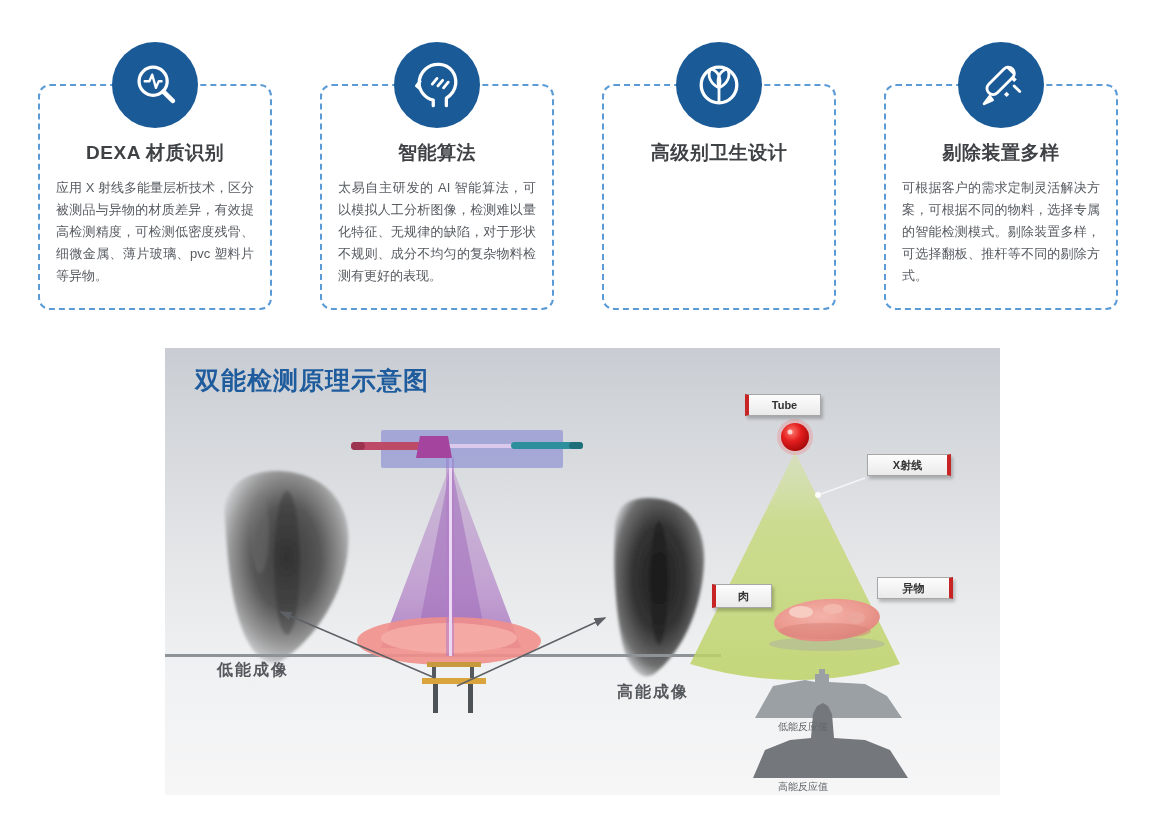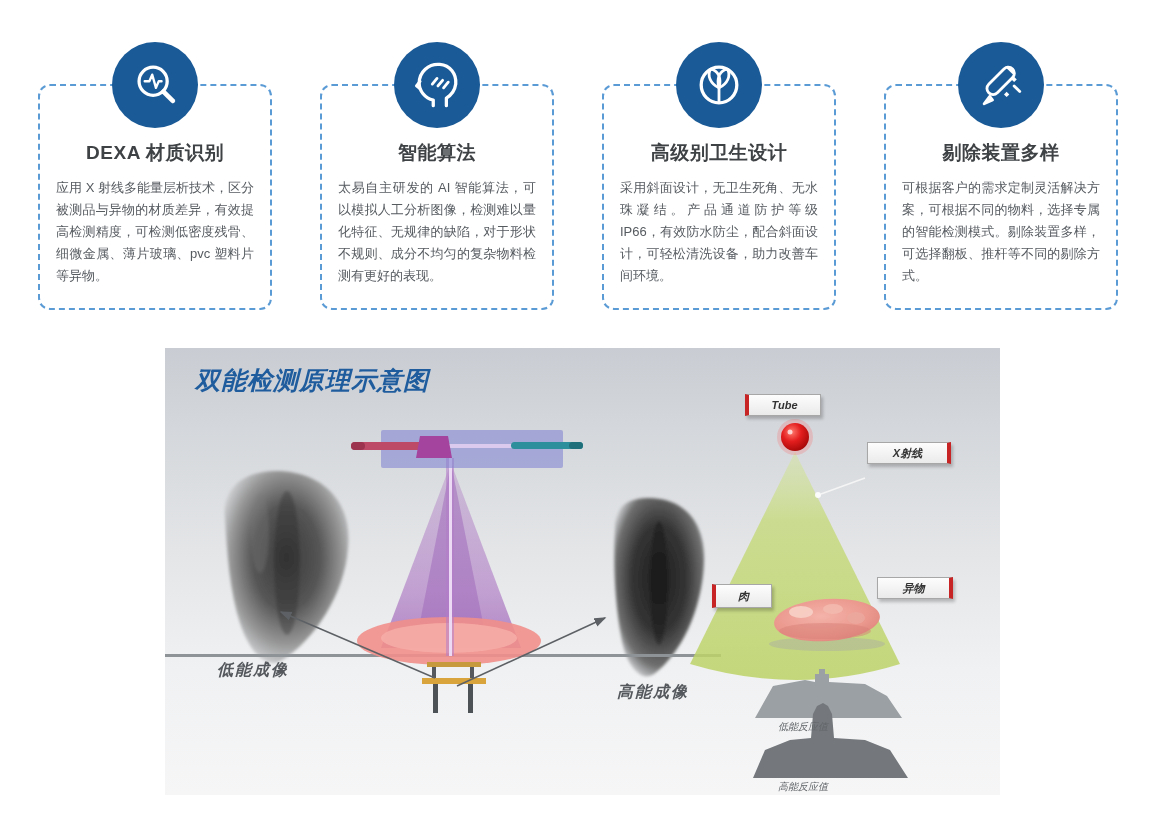--- a/index.html
+++ b/index.html
@@ -12,21 +12,21 @@
     box-sizing:border-box;padding:50px 16px 0 16px;background:#fff;}
   .card-icon{position:absolute;top:-44px;left:50%;transform:translateX(-50%);
     width:86px;height:86px;border-radius:50%;background:#1a5a96;display:flex;
     align-items:center;justify-content:center;}
   .card-icon svg{width:60px;height:60px;}
   .card-title{text-align:center;font-size:19px;font-weight:bold;color:#3f4245;margin:4px 0 11px 0;letter-spacing:.5px;}
   .card-body{font-size:13px;line-height:22px;color:#565b60;text-align:justify;}
 
   
   .diagram{position:absolute;left:165px;top:348px;width:835px;height:447px;overflow:hidden;
-    background:linear-gradient(180deg,#c9cdd3 0%,#d4d7db 18%,#e3e5e7 45%,#f0f1f2 72%,#f6f6f7 100%);font-style:italic;}
+    background:linear-gradient(180deg,#c9cdd3 0%,#d4d7db 18%,#e3e5e7 45%,#f0f1f2 72%,#f6f6f7 100%);}
   .diagram-title{position:absolute;left:30px;top:16px;font-size:25px;font-weight:bold;color:#1e5c9e;letter-spacing:1px;}
   .dsvg{position:absolute;left:0;top:0;width:835px;height:447px;}
 
   .dlabel{position:absolute;box-sizing:border-box;background:linear-gradient(180deg,#fdfdfd,#eaeaea);
     border:1px solid #a7a7a7;box-shadow:2px 3px 3px rgba(0,0,0,.22);font-size:11px;color:#333;
     display:flex;align-items:center;justify-content:center;font-weight:bold;}
   .dlabel.bar-left{border-left:4px solid #c72525;}
   .dlabel.bar-right{border-right:4px solid #c72525;}
   .imaging-label{position:absolute;font-size:16px;font-weight:bold;color:#55595d;letter-spacing:2px;}
   .response-label{position:absolute;width:100px;font-size:10px;color:#63676a;}
@@ -67,21 +67,20 @@
     <div class="card">
       <div class="card-icon">
         <svg viewBox="0 0 64 64" fill="none" stroke="#ffffff" stroke-linecap="round" stroke-linejoin="round">
           <circle cx="32" cy="32" r="19" stroke-width="3.5"></circle>
           <path d="M32 35 C23 31 19 22 23 15 C31 16 35 25 32 35 Z" stroke-width="3"></path>
           <path d="M32 35 C41 31 45 22 41 15 C33 16 29 25 32 35 Z" stroke-width="3"></path>
           <path d="M32 35 L32 49" stroke-width="3"></path>
         </svg>
       </div>
       <div class="card-title">高级别卫生设计</div>
-      <div class="card-body">采用斜面设计，无卫生死角、无水珠凝结。产品通道防护等级 IP66，有效防水防尘，配合斜面设计，可轻松清洗设备，助力改善车间环境。</div>
     </div>
 
     <div class="card">
       <div class="card-icon">
         <svg viewBox="0 0 64 64" fill="none" stroke="#ffffff" stroke-linecap="round" stroke-linejoin="round">
           <rect x="25" y="10" width="13" height="36" rx="6.5" transform="rotate(45 32 28)" stroke-width="3"></rect>
           <path d="M20 44 L14 52 L23 48 Z" stroke-width="3" fill="#ffffff"></path>
           <line x1="39" y1="13" x2="45" y2="19" stroke-width="3"></line>
           <rect x="44" y="24" width="4" height="4" fill="#ffffff" stroke="none" transform="rotate(45 46 26)"></rect>
           <rect x="36" y="40" width="4" height="4" fill="#ffffff" stroke="none" transform="rotate(45 38 42)"></rect>
@@ -210,21 +209,21 @@
         <polygon fill="#9ba0a4" points="590,370 608,338 640,332 650,334 650,326 654,326 654,321 660,321 660,326 664,326 664,334 700,336 722,348 737,370"></polygon>
       </g>
       <g>
         <polygon fill="#74787c" points="588,430 600,402 625,392 646,390 648,366 652,358 658,355 663,358 667,366 669,390 700,392 725,402 743,430"></polygon>
       </g>
     </svg>
 
     <div class="diagram-title">双能检测原理示意图</div>
 
     <div class="dlabel bar-left" style="left:580px;top:46px;width:76px;height:22px;">Tube</div>
-    <div class="dlabel bar-right" style="left:702px;top:94px;width:84px;height:22px;">X射线</div>
+    <div class="dlabel bar-right" style="left:702px;top:106px;width:84px;height:22px;">X射线</div>
     <div class="dlabel bar-left" style="left:547px;top:236px;width:60px;height:24px;">肉</div>
     <div class="dlabel bar-right" style="left:712px;top:229px;width:76px;height:22px;">异物</div>
 
     <div class="imaging-label" style="left:52px;top:312px;">低能成像</div>
     <div class="imaging-label" style="left:452px;top:334px;">高能成像</div>
     <div class="response-label" style="left:613px;top:372px;">低能反应值</div>
     <div class="response-label" style="left:613px;top:432px;">高能反应值</div>
 
   </div>
 </div>

